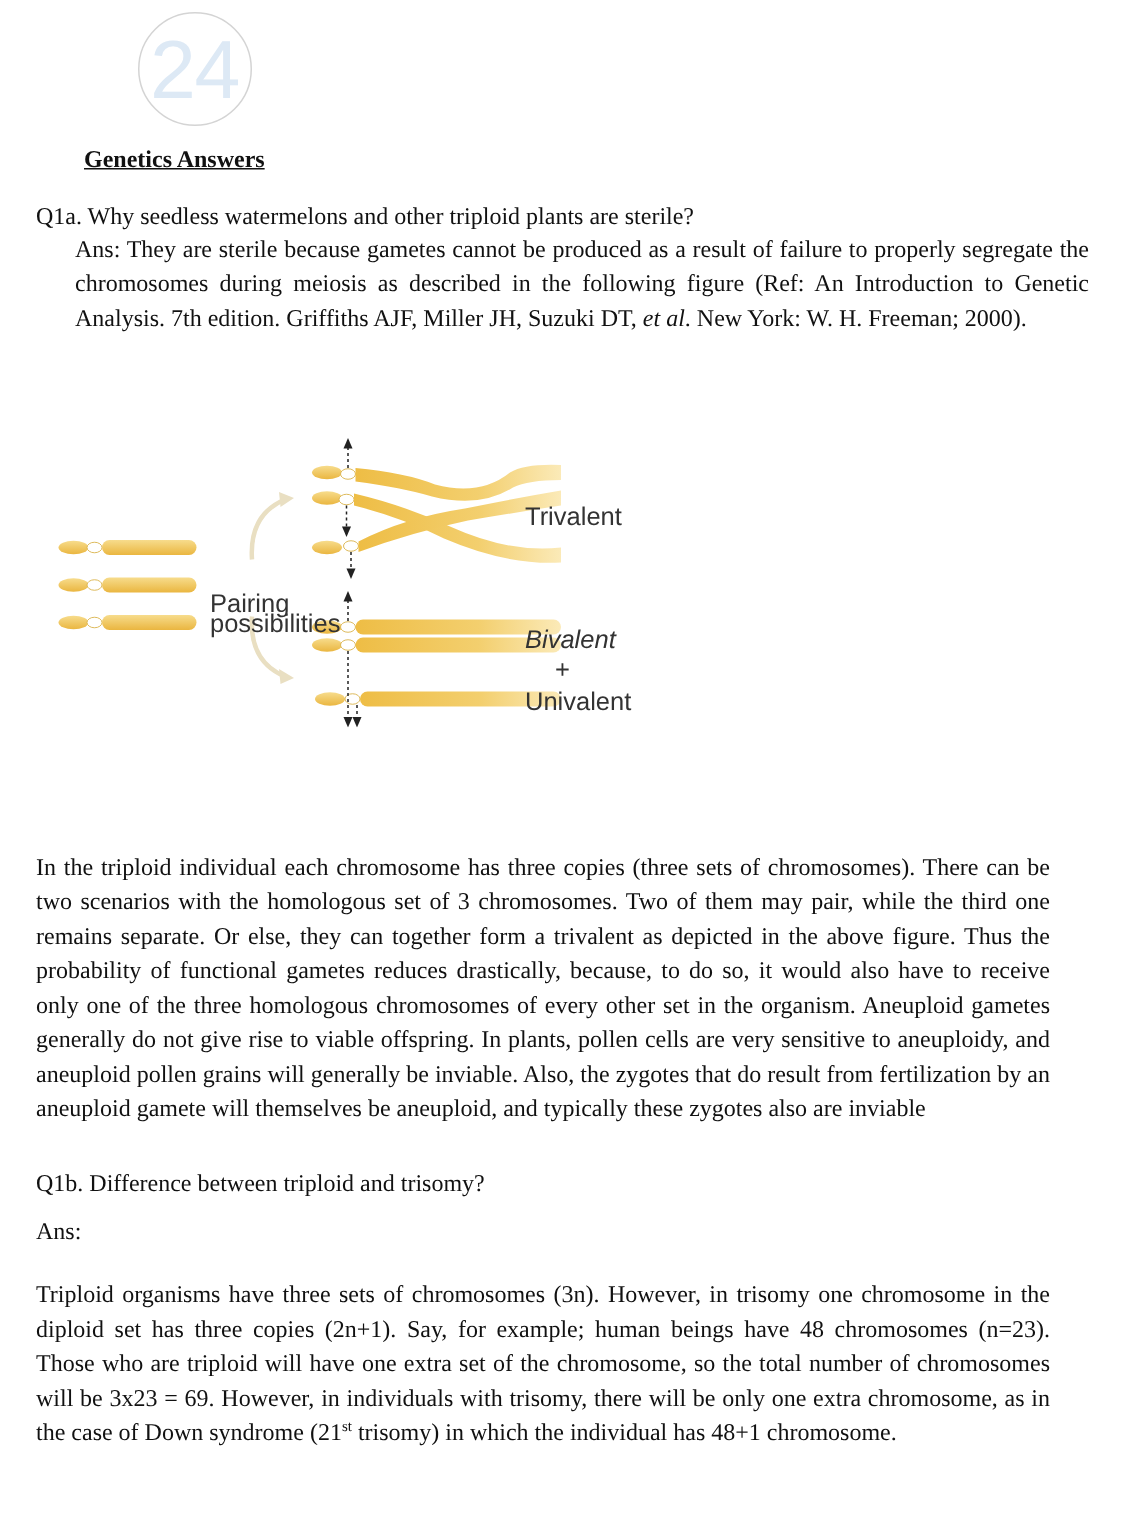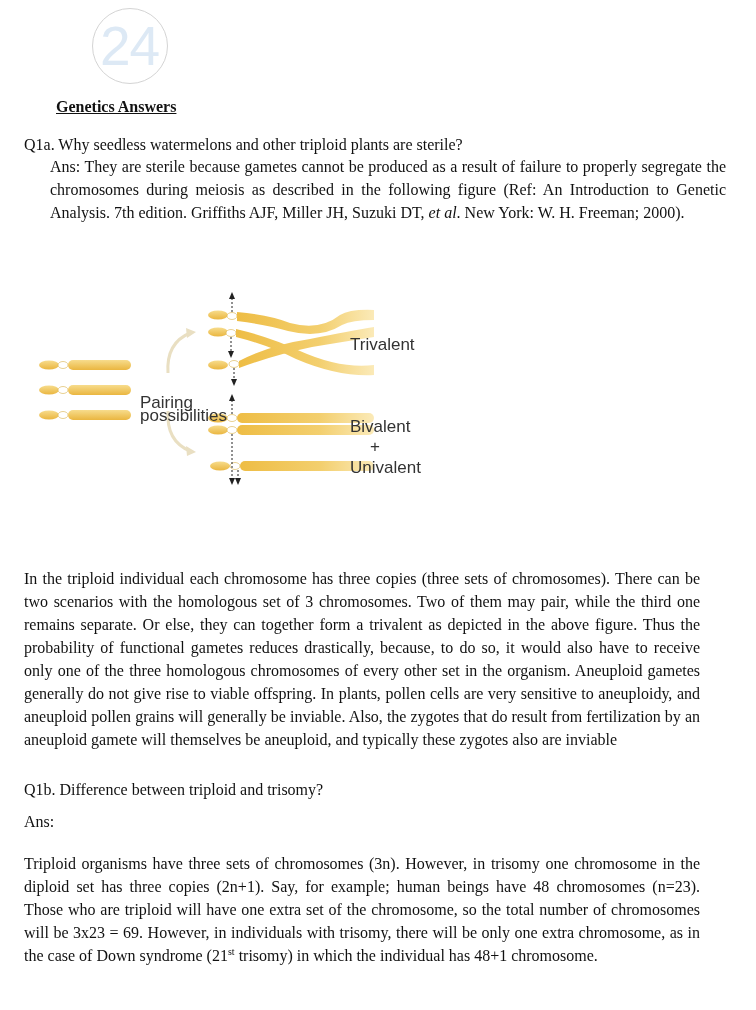--- a/index.html
+++ b/index.html
@@ -123,21 +123,21 @@
     <polygon points="199,116 202,109 205,116" fill="#222"></polygon>
     <polygon points="199,193 202,200 205,193" fill="#222"></polygon>
     <polygon points="205,193 208,200 211,193" fill="#222"></polygon>
   </svg>
 
   <div class="fig-label" style="left:110px; top:95px;margin-top:16px;">
     <div>Pairing</div>
     <div>possibilities</div>
   </div>
   <div class="fig-label" style="left:320px; top:53px;">Trivalent</div>
-  <div class="fig-label" style="left:320px; top:135px;">Bivalent</div>
+  <div class="fig-label" style="left:320px; top:135px;font-style:italic;">Bivalent</div>
   <div class="fig-label" style="left:340px; top:155px;">+</div>
   <div class="fig-label" style="left:320px; top:176px;text-align:right;">Univalent</div>
 </div>
 
 <div class="doc para2">In the triploid individual each chromosome has three copies (three sets of chromosomes). There can be two scenarios with the homologous set of 3 chromosomes. Two of them may pair, while the third one remains separate. Or else, they can together form a trivalent as depicted in the above figure. Thus the probability of functional gametes reduces drastically, because, to do so, it would also have to receive only one of the three homologous chromosomes of every other set in the organism. Aneuploid gametes generally do not give rise to viable offspring. In plants, pollen cells are very sensitive to aneuploidy, and aneuploid pollen grains will generally be inviable. Also, the zygotes that do result from fertilization by an aneuploid gamete will themselves be aneuploid, and typically these zygotes also are inviable</div>
 
 <div class="doc q1b">Q1b. Difference between triploid and trisomy?</div>
 
 <div class="doc ans2label">Ans:</div>
 

